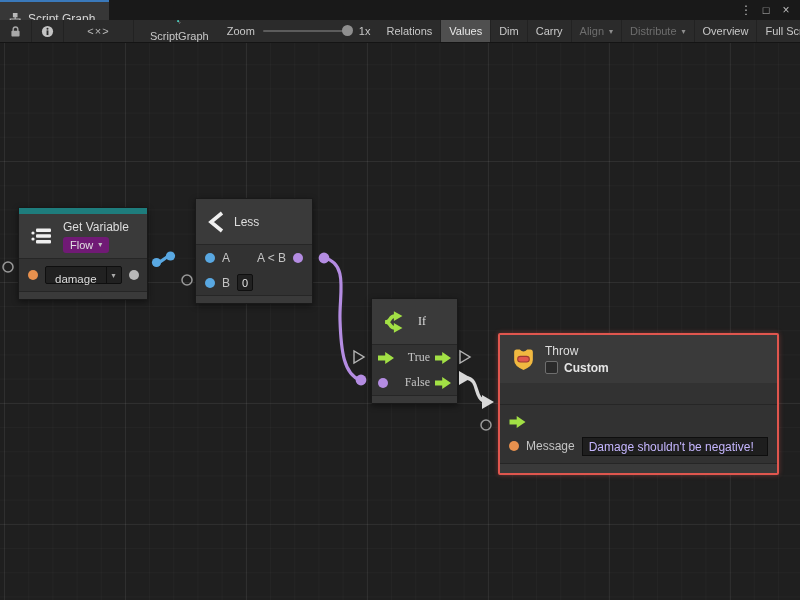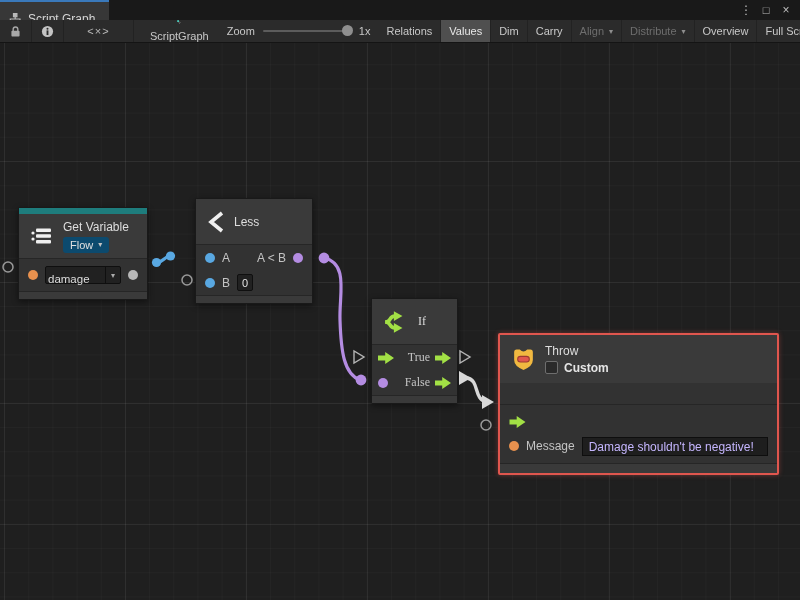--- a/index.html
+++ b/index.html
@@ -61,24 +61,24 @@
   .dot.orange { background:var(--value-orange,#e8914e); }
   .dot.blue   { background:var(--value-blue,#59a8e2); }
   .dot.purple { background:var(--value-purple,#ab8ae2); }
   .dot.gray   { background:#b8b8b8; }
   .flow-arrow { flex:0 0 auto; display:block; }
   .valuebox { background:#212121; border:1px solid #0f0f0f; border-radius:2px;
               color:#e2e2e2; font-size:11px; min-width:16px; height:17px;
               display:flex; align-items:center; justify-content:center; padding:0 4px; }
   .dropdown { background:#212121; border:1px solid #0f0f0f; border-radius:2px;
               height:18px; display:flex; align-items:center; color:#dcdcdc; font-size:11.5px; }
-  .dropdown .dd-label { padding:0 2px; flex:1;margin-top:8px; }
+  .dropdown .dd-label { padding:0 9px; flex:1;margin-top:8px; }
   .dropdown .dd-caret { border-left:1px solid #0f0f0f; padding:0 5px; font-size:8px; color:#aaa;
                         align-self:stretch; display:flex; align-items:center; }
-  .mini-drop { background:#0c4a6e; border-radius:3px; padding:2px 7px; font-size:11px;
+  .mini-drop { background:#701a75; border-radius:3px; padding:2px 7px; font-size:11px;
                color:#e0e0e0; display:inline-flex; align-items:center; gap:5px; width:max-content; }
   .mini-drop .tb-caret { margin-left:0; color:#c2c2c2; }
 
   
   #node-get-variable { left:18px; top:164px; width:130px; }
   #node-get-variable .strip { height:6px; background:var(--teal-strip,#1e7d7d); }
   #node-get-variable .node-header { height:44px; }
   #node-get-variable .hdr-col { display:flex; flex-direction:column; gap:3px; }
   #node-get-variable .row { height:32px; }
 

